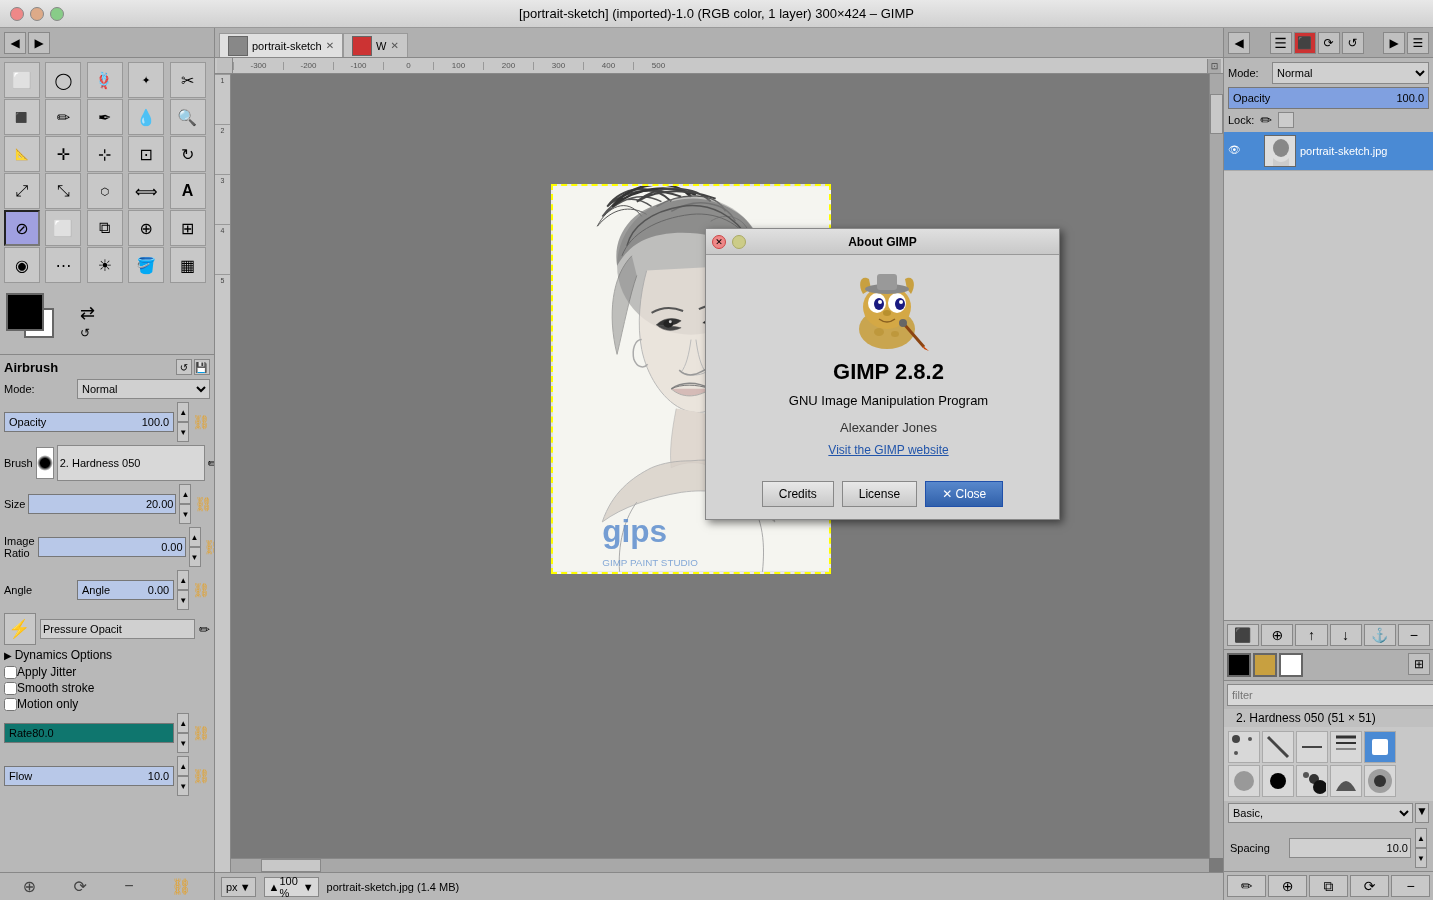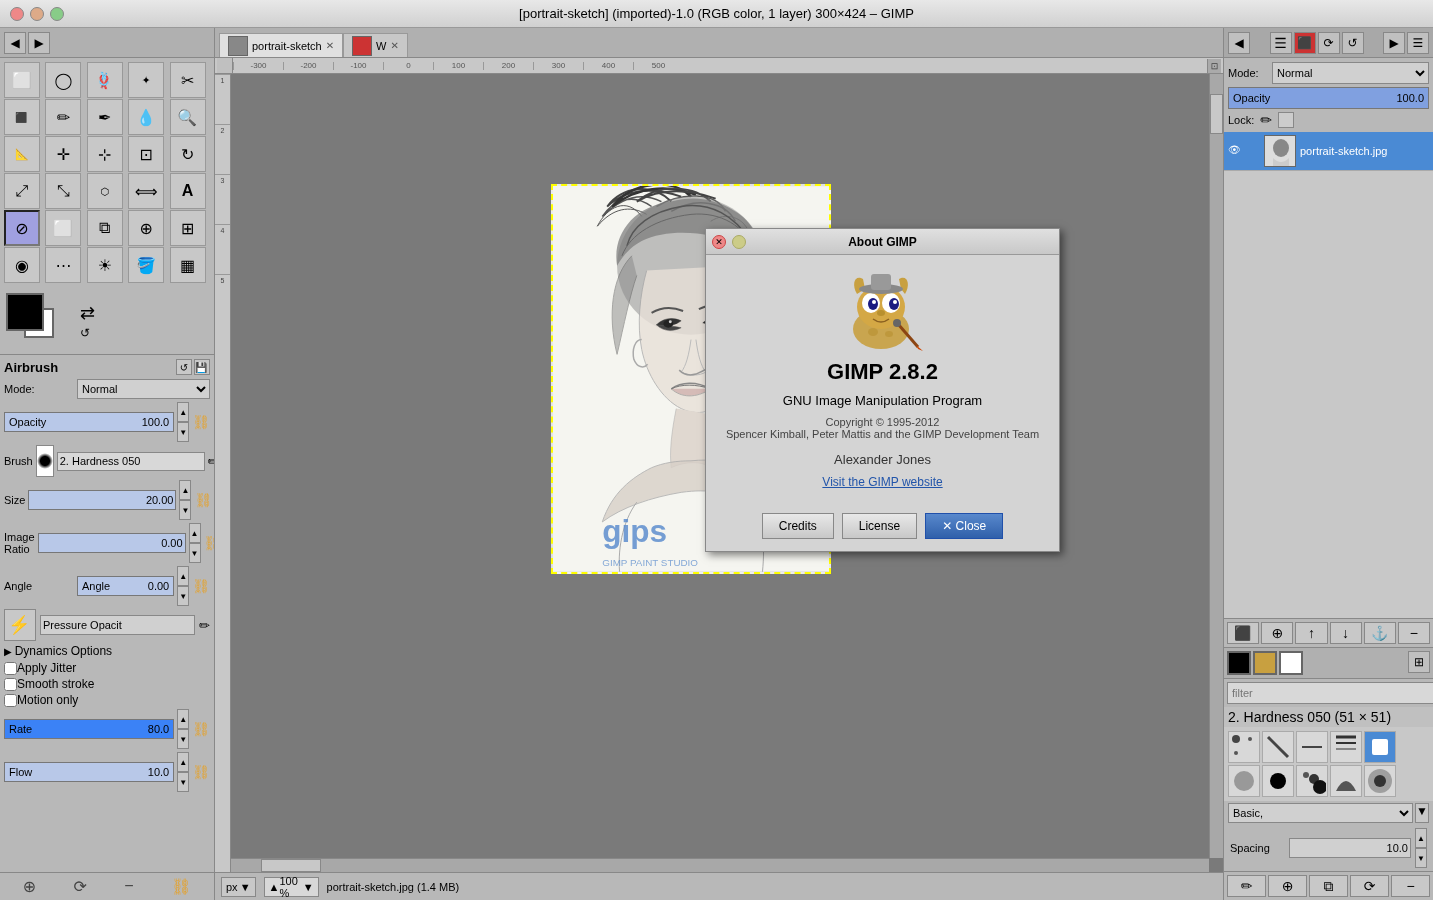--- a/index.html
+++ b/index.html
@@ -169,21 +169,21 @@
     .brush-preview {
       width: 32px; height: 32px;
       background: #fff;
       border: 1px solid #888;
       display: flex;
       align-items: center;
       justify-content: center;
     }
     .brush-name-field {
       flex: 1;
-      height: 19px;
+      height: 36px;
       background: #d8d8d8;
       border: 1px solid #888;
       font-size: 11px;
       padding: 0 2px;
     }
     .subsection {
       display: flex;
       align-items: center;
       gap: 4px;
       margin-bottom: 3px;
@@ -541,20 +541,21 @@
       border: 1px solid #aa6;
       cursor: pointer;
     }
     .dialog-body {
       padding: 16px;
       display: flex;
       flex-direction: column;
       align-items: center;
       gap: 8px;
       background: #d4d4d4;
+      margin-left: 12px;
     }
     .gimp-logo {
       width: 100px; height: 80px;
       display: flex; align-items: center; justify-content: center;
     }
     .app-name { font-size: 22px; font-weight: bold; color: #000; }
     .app-desc { font-size: 13px; color: #000000; }
     .app-copyright { font-size: 11px; color: #444; text-align: center; }
     .app-author { font-size: 13px; color: #333; margin-top: 4px; }
     .app-link { font-size: 12px; color: #2255aa; cursor: pointer; text-decoration: underline; }
@@ -769,21 +770,21 @@
         <input type="checkbox" style="">
         <span>Smooth stroke</span>
       </div>
 
       <div class="checkbox-row">
         <input type="checkbox" style="">
         <span>Motion only</span>
       </div>
 
       <div class="option-row">
-        <div class="option-field" style="display:flex; justify-content:space-between; align-items:center; padding: 0 4px; background:#3b82f6;gap:17px;">
+        <div class="option-field" style="display:flex; align-items:center; padding: 0 4px; background:#0f766e;">
           <span>Rate</span>
           <span>80.0</span>
         </div>
         <div style="display:flex;flex-direction:column;">
           <div class="spin-btn">▲</div>
           <div class="spin-btn">▼</div>
         </div>
         <span class="chain-icon">⛓</span>
       </div>
 
@@ -970,22 +971,20 @@
             <ellipse cx="48" cy="20" rx="22" ry="5" fill="#888"></ellipse>
             <rect x="38" y="5" width="20" height="16" rx="3" fill="#999"></rect>
 
             <ellipse cx="40" cy="63" rx="5" ry="4" fill="#b89030" opacity="0.6"></ellipse>
             <ellipse cx="56" cy="65" rx="4" ry="3" fill="#b89030" opacity="0.6"></ellipse>
           </svg>
         </div>
 
         <span class="app-name">GIMP 2.8.2</span>
         <span class="app-desc">GNU Image Manipulation Program</span>
-        <span class="app-copyright" style="white-space:pre-line; text-align:center;">Copyright © 1995-2012
-Spencer Kimball, Peter Mattis and the GIMP Development Team</span>
         <span class="app-author">Alexander Jones</span>
         <span class="app-link">Visit the GIMP website</span>
       </div>
       <div class="dialog-buttons">
         <button class="dialog-btn">Credits</button>
         <button class="dialog-btn">License</button>
         <button class="dialog-btn primary">✕ Close</button>
       </div>
     </div>
   </div>
@@ -1051,21 +1050,21 @@
       <div style="display:flex; padding:3px; gap:2px; background:#b0b0b0; border-bottom:1px solid #888;">
         <div style="width:24px;height:24px;background:#000;border:2px solid #666;"></div>
         <div style="width:24px;height:24px;background:#c8a040;border:2px solid #666;"></div>
         <div style="width:24px;height:24px;background:#fff;border:2px solid #666;"></div>
         <div style="flex:1;"></div>
         <div class="rpanel-nav-btn">⊞</div>
       </div>
 
       <input class="brushes-filter" type="text" placeholder="filter" style="">
 
-      <div style="font-size:14px; padding:2px 4px; background:#c0c0c0;">2. Hardness 050 (51 × 51)</div>
+      <div style="font-size:12px; padding:2px 12px; background:#c0c0c0;">2. Hardness 050 (51 × 51)</div>
 
       
       <div class="brush-grid">
 
         <div class="brush-cell">
           <svg width="28" height="28">
               <circle cx="6" cy="6" r="4" fill="#444"></circle>
               <circle cx="20" cy="6" r="2" fill="#555"></circle>
               <circle cx="6" cy="20" r="2" fill="#555"></circle>
             </svg>

